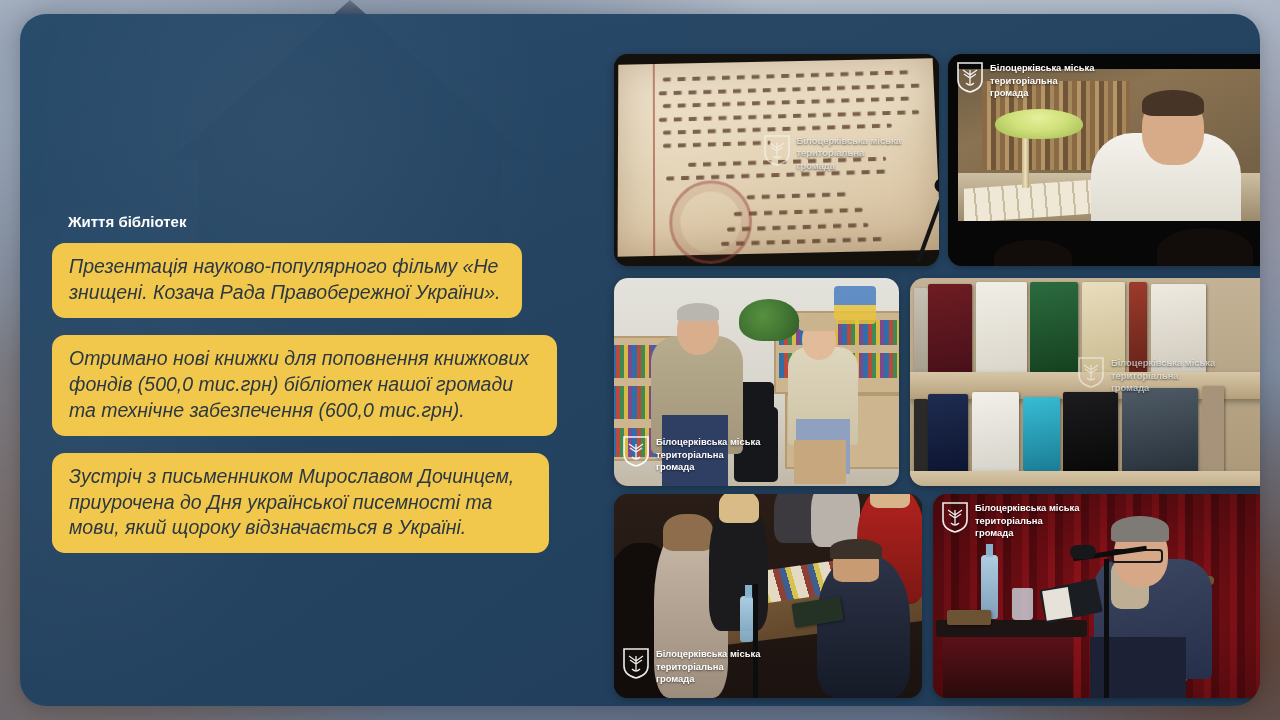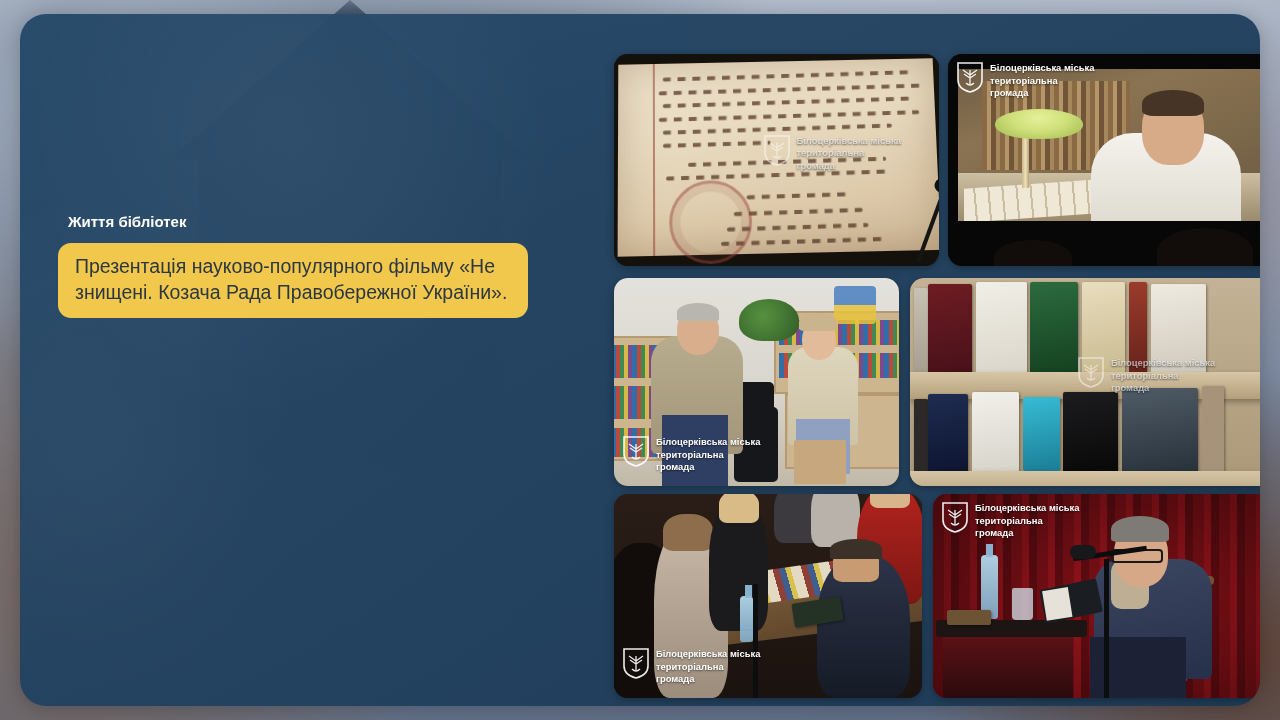--- a/index.html
+++ b/index.html
@@ -93,23 +93,24 @@
     font-size: 15px;
     font-weight: bold;
     color: #ffffff;
     line-height: 1;
     white-space: nowrap;
     margin-top: 37px;
   }
 
   .callouts {
     position: absolute;
-    left: 10px;
+    left: 4px;
     top: 199px;
     width: 505px;
+    font-style: italic;
   }
 
   .callout {
     background: #F2C84C;
     border-radius: 13px;
     color: #2b3742;
     font-size: 19.5px;
     line-height: 1.33;
     padding: 11px 16px 12px 17px;
     margin-bottom: 17px;
@@ -367,20 +368,22 @@
 
   <div class="panel">
     <div class="panel-sheen"></div>
 
     <div class="left-col">
 
       <div class="slide-subtitle">Життя бібліотек</div>
 
       <div class="callouts">
         <div class="callout callout-1">Презентація науково-популярного фільму «Не знищені. Козача Рада Правобережної України».</div>
+        <div class="callout callout-2">Отримано нові книжки для поповнення книжкових фондів (500,0 тис.грн) бібліотек нашої громади та технічне забезпечення (600,0 тис.грн).</div>
+        <div class="callout callout-3">Зустріч з письменником Мирославом Дочинцем, приурочена до Дня української писемності та мови, який щороку відзначається в Україні.</div>
       </div>
 
     </div>
 
     <div class="photo-grid">
 
       <div class="photo ph-doc">
         <div class="ph-inner">
           <div class="doc-bg"></div>
           <div class="doc-page">

